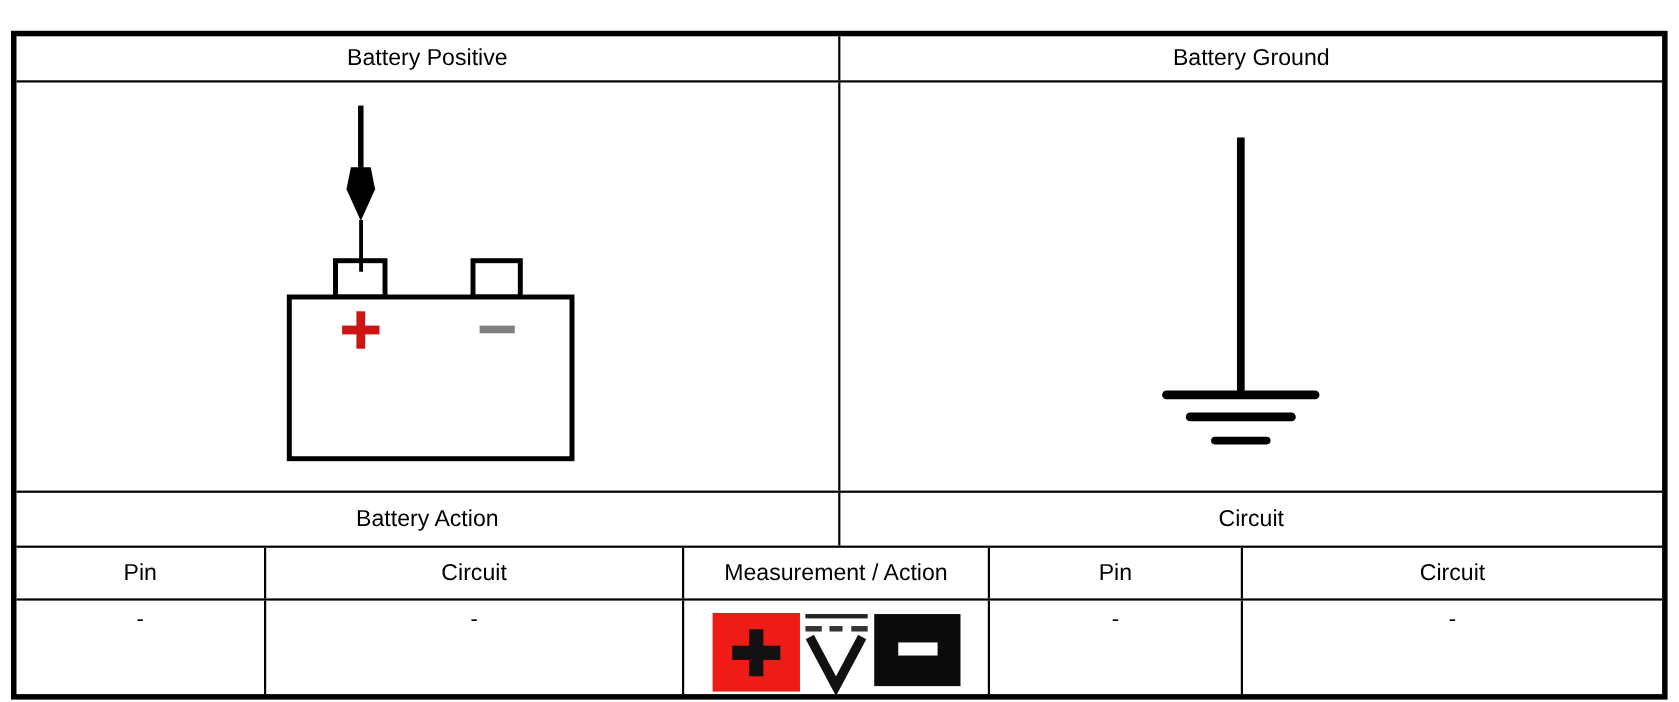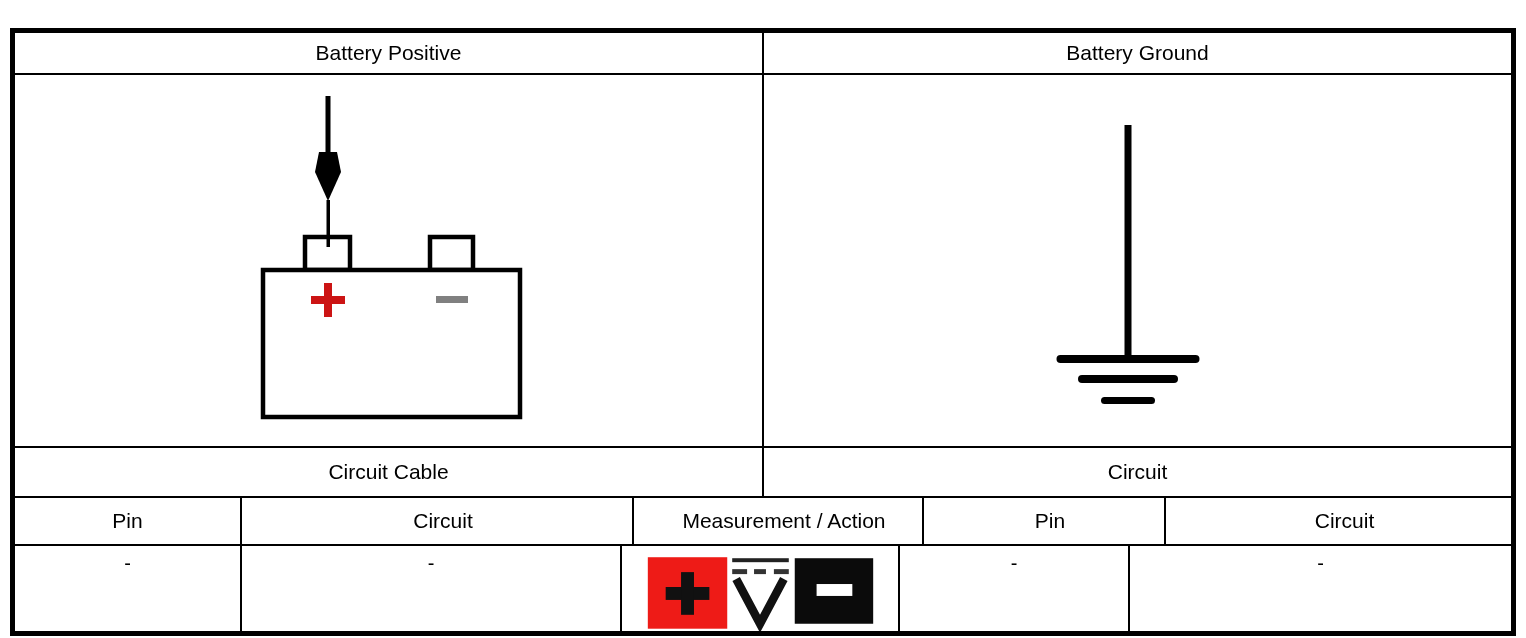--- a/index.html
+++ b/index.html
@@ -26,21 +26,21 @@
     position:absolute;
     left:10px;top:15px;
     width:1506px;height:608px;
     border:5px solid var(--border);
     background:var(--background);
   }
   .row{display:flex;width:100%;}
   .r1{height:42px;border-bottom:2px solid var(--border);}
   .r2{height:373px;border-bottom:2px solid var(--border);}
   .r3{height:50px;border-bottom:2px solid var(--border);}
-  .r4{height:48px;border-bottom:2px solid var(--border);gap:12px;}
+  .r4{height:48px;border-bottom:2px solid var(--border);}
   .r5{height:85px;}
   .cell{
     display:flex;align-items:center;justify-content:center;
     height:100%;
     font-size:21px;color:#000;
   }
   .half-l{width:749px;border-right:2px solid var(--border);}
   .half-r{flex:1;}
   .c-pin-l{width:227px;border-right:2px solid var(--border);}
   .c-cir-l{width:380px;border-right:2px solid var(--border);}
@@ -91,21 +91,21 @@
         <svg width="747" height="373" viewBox="0 0 747 373" aria-label="earth ground">
           <rect x="360.5" y="51" width="7" height="234" fill="#000"></rect>
           <rect x="292.5" y="281" width="143" height="8" rx="4" fill="#000"></rect>
           <rect x="314" y="301" width="100" height="8" rx="4" fill="#000"></rect>
           <rect x="337" y="323" width="54" height="7" rx="3.5" fill="#000"></rect>
         </svg>
       </div>
     </div>
 
     <div class="row r3">
-      <div class="cell half-l">Circuit Cable</div>
+      <div class="cell half-l">Battery Action</div>
       <div class="cell half-r">Circuit</div>
     </div>
 
     <div class="row r4">
       <div class="cell c-pin-l">Pin</div>
       <div class="cell c-cir-l">Circuit</div>
       <div class="cell c-meas">Measurement / Action</div>
       <div class="cell c-pin-r">Pin</div>
       <div class="cell c-cir-r">Circuit</div>
     </div>

